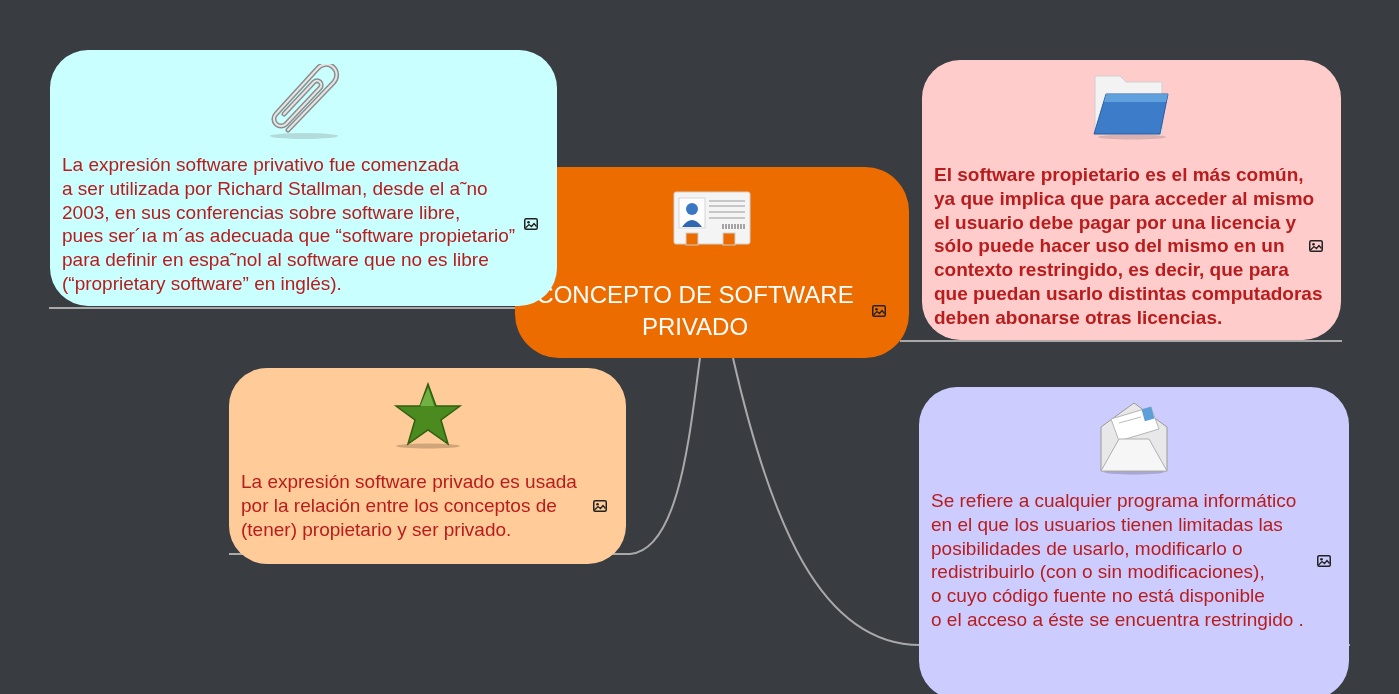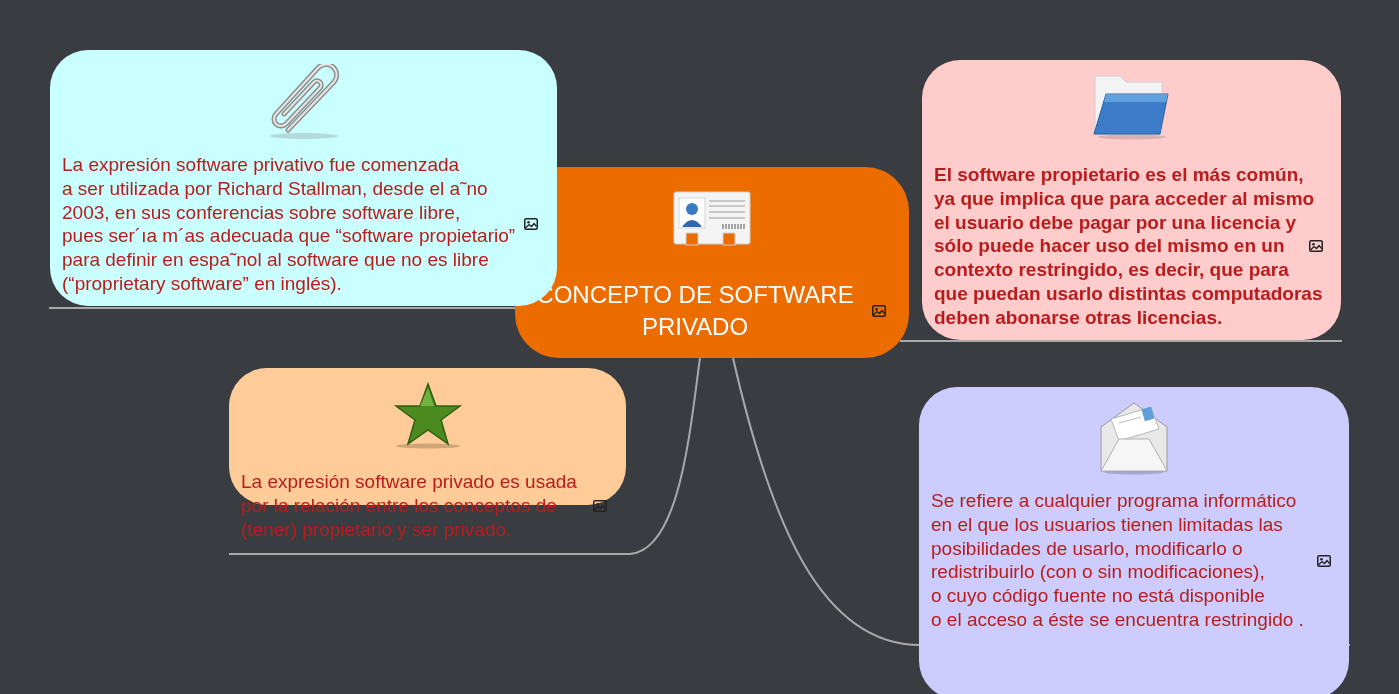--- a/index.html
+++ b/index.html
@@ -106,21 +106,21 @@
 contexto restringido, es decir, que para
 que puedan usarlo distintas computadoras
 deben abonarse otras licencias.</div>
   <svg class="img-badge" style="left:387px; top:180px;" viewBox="0 0 14 12">
     <rect x="0.75" y="0.75" width="12.5" height="10.5" rx="1.5" fill="none" stroke="#222" stroke-width="1.5"></rect>
     <circle cx="4.5" cy="4.2" r="1.3" fill="#222"></circle>
     <path d="M1.5 10 L5 6.5 L7.5 8.5 L10 5.5 L12.5 8.5" fill="none" stroke="#222" stroke-width="1.3"></path>
   </svg>
 </div>
 
-<div class="node" style="left:229px; top:368px; width:397px; height:137px; background:#ffcc99;">
+<div class="node" style="left:229px; top:368px; width:397px; height:196px; background:#ffcc99;">
   <div class="icon-wrap" style="top:14px;">
     <svg width="72" height="68" viewBox="0 0 72 68">
       <ellipse cx="36" cy="64" rx="32" ry="2.5" fill="#b08a64" opacity="0.6"></ellipse>
       <path d="M36 2 L44 24 L68 24 L49 38 L56 62 L36 48 L16 62 L23 38 L4 24 L28 24 Z" fill="#4a8a1e" stroke="#2f5f10" stroke-width="1.5"></path>
       <path d="M36 6 L42 24 L28 24 Z" fill="#8ccc5a" opacity="0.6"></path>
     </svg>
   </div>
   <div class="text" style="left:12px; top:102px;">La expresión software privado es usada
 por la relación entre los conceptos de
 (tener) propietario y ser privado.</div>

